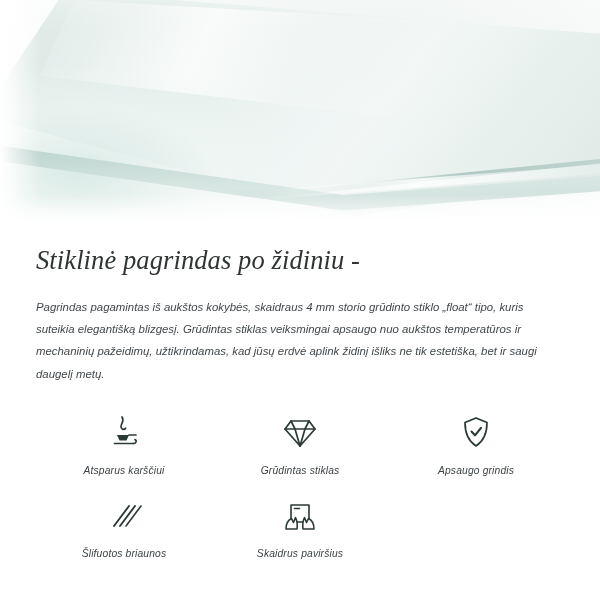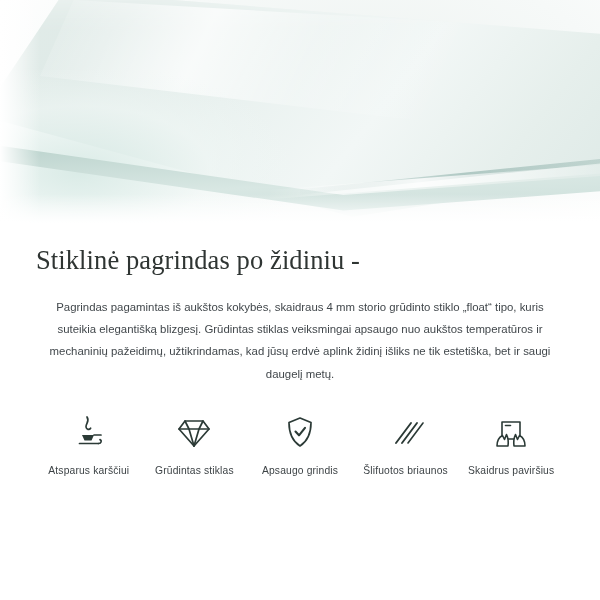--- a/index.html
+++ b/index.html
@@ -12,20 +12,21 @@
     background: #ffffff;
     font-family: "Liberation Sans", sans-serif;
     overflow: hidden;
   }
   .page {
     position: relative;
     width: 600px;
     height: 600px;
     background: #ffffff;
     overflow: hidden;
+    font-style: italic;
   }
 
   
   .hero {
     position: relative;
     width: 600px;
     height: 228px;
     overflow: hidden;
     background: #ffffff;
   }
@@ -134,28 +135,27 @@
   }
   .headline .line {
     display: block;
   }
   .body-copy {
     margin: 18px 0 0 0;
     font-size: 11.4px;
     line-height: 1.95;
     color: #41474b;
     max-width: 534px;
-    text-align: center;
   }
 
   
   .features {
     margin-top: 26px;
     display: grid;
-    grid-template-columns: repeat(5, 1fr);
+    grid-template-columns: repeat(3, 1fr);
     row-gap: 18px;
     column-gap: 0;
   }
   .feature {
     display: flex;
     flex-direction: column;
     align-items: center;
     justify-content: flex-start;
   }
   .feature-icon {

